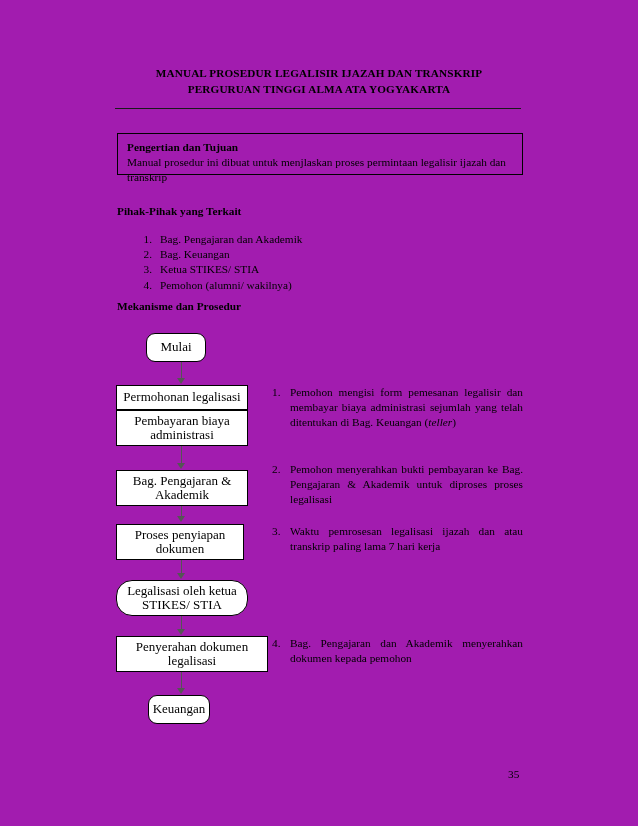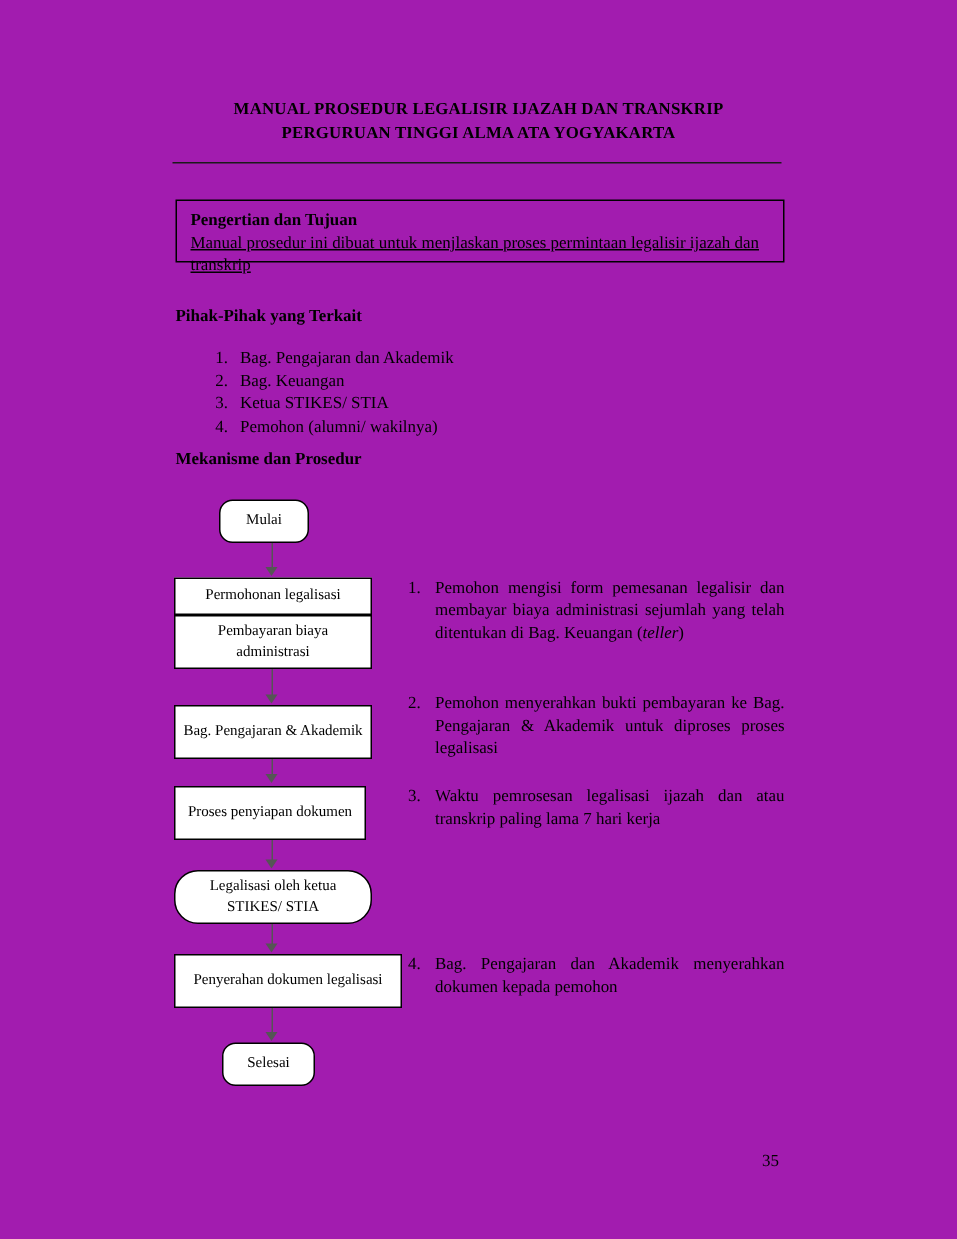--- a/index.html
+++ b/index.html
@@ -53,21 +53,20 @@
     padding: 6px 9px 0 9px;
   }
   .def-title {
     font-weight: bold;
     font-size: 11.3px;
     line-height: 15px;
   }
   .def-body {
     font-size: 11.3px;
     line-height: 15px;
-    text-decoration: underline;
   }
 
   
   .section-heading {
     position: absolute;
     font-weight: bold;
     font-size: 11.3px;
     left: 117px;
   }
   #heading-pihak { top: 205px; }
@@ -102,21 +101,21 @@
   }
   .node {
     position: absolute;
     box-sizing: border-box;
     border: 1.3px solid #000000;
     background: #ffffff;
     display: flex;
     align-items: center;
     justify-content: center;
     text-align: center;
-    font-size: 10px;
+    font-size: 13px;
     line-height: 14.4px;
     padding: 1px 4px;
   }
   .node.terminal {
     border-radius: 9px;
   }
   .connector {
     position: absolute;
     width: 0;
     border-left: 1.6px solid #555555;
@@ -225,21 +224,21 @@
     <div class="node" style="left:116px; top:580px; width:132px; height:36px;border-radius:16px;">Legalisasi oleh ketua STIKES/ STIA</div>
 
     <div class="connector" style="left:181px; top:616px; height:14px;"></div>
     <div class="arrowhead" style="left:177px; top:629px;"></div>
 
     <div class="node" style="left:116px; top:636px; width:152px; height:36px;">Penyerahan dokumen legalisasi</div>
 
     <div class="connector" style="left:181px; top:672px; height:17px;"></div>
     <div class="arrowhead" style="left:177px; top:688px;"></div>
 
-    <div class="node terminal" style="left:148px; top:695px; width:62px; height:29px;">Selesai</div>
+    <div class="node terminal" style="left:148px; top:695px; width:62px; height:29px;">Keuangan</div>
   </div>
 
   <div class="step" style="top:385px;">
     <span class="step-num">1.</span>
     <span class="step-text"><span>Pemohon mengisi form pemesanan legalisir dan membayar biaya administrasi sejumlah yang telah ditentukan di Bag. Keuangan (</span><i>teller</i><span>)</span></span>
   </div>
 
   <div class="step" style="top:462px;">
     <span class="step-num">2.</span>
     <span class="step-text"><span>Pemohon menyerahkan bukti pembayaran ke Bag. Pengajaran &amp; Akademik untuk diproses proses legalisasi</span></span>

